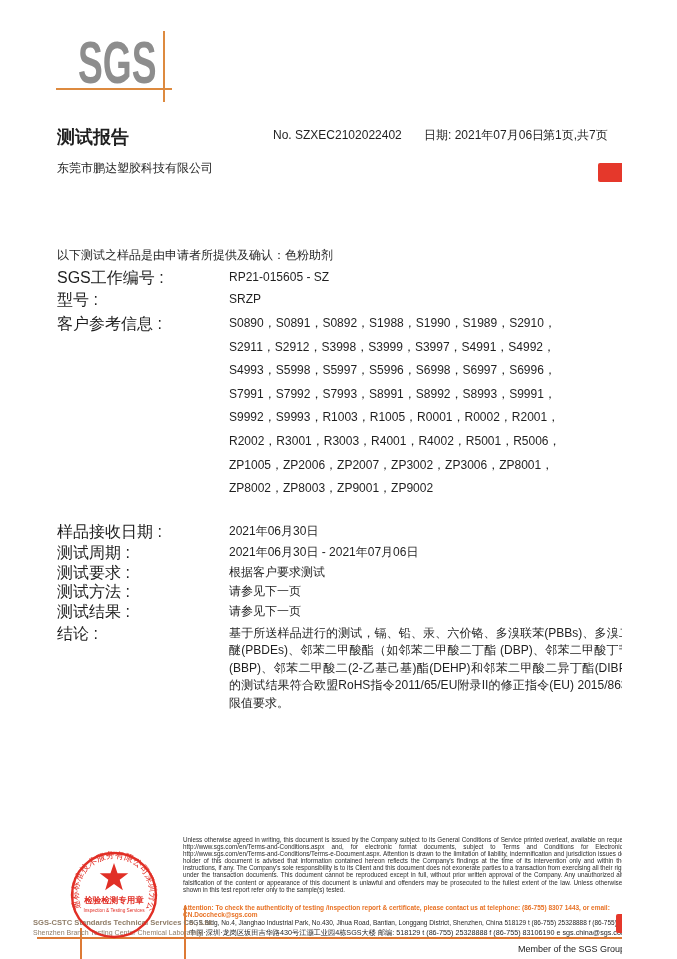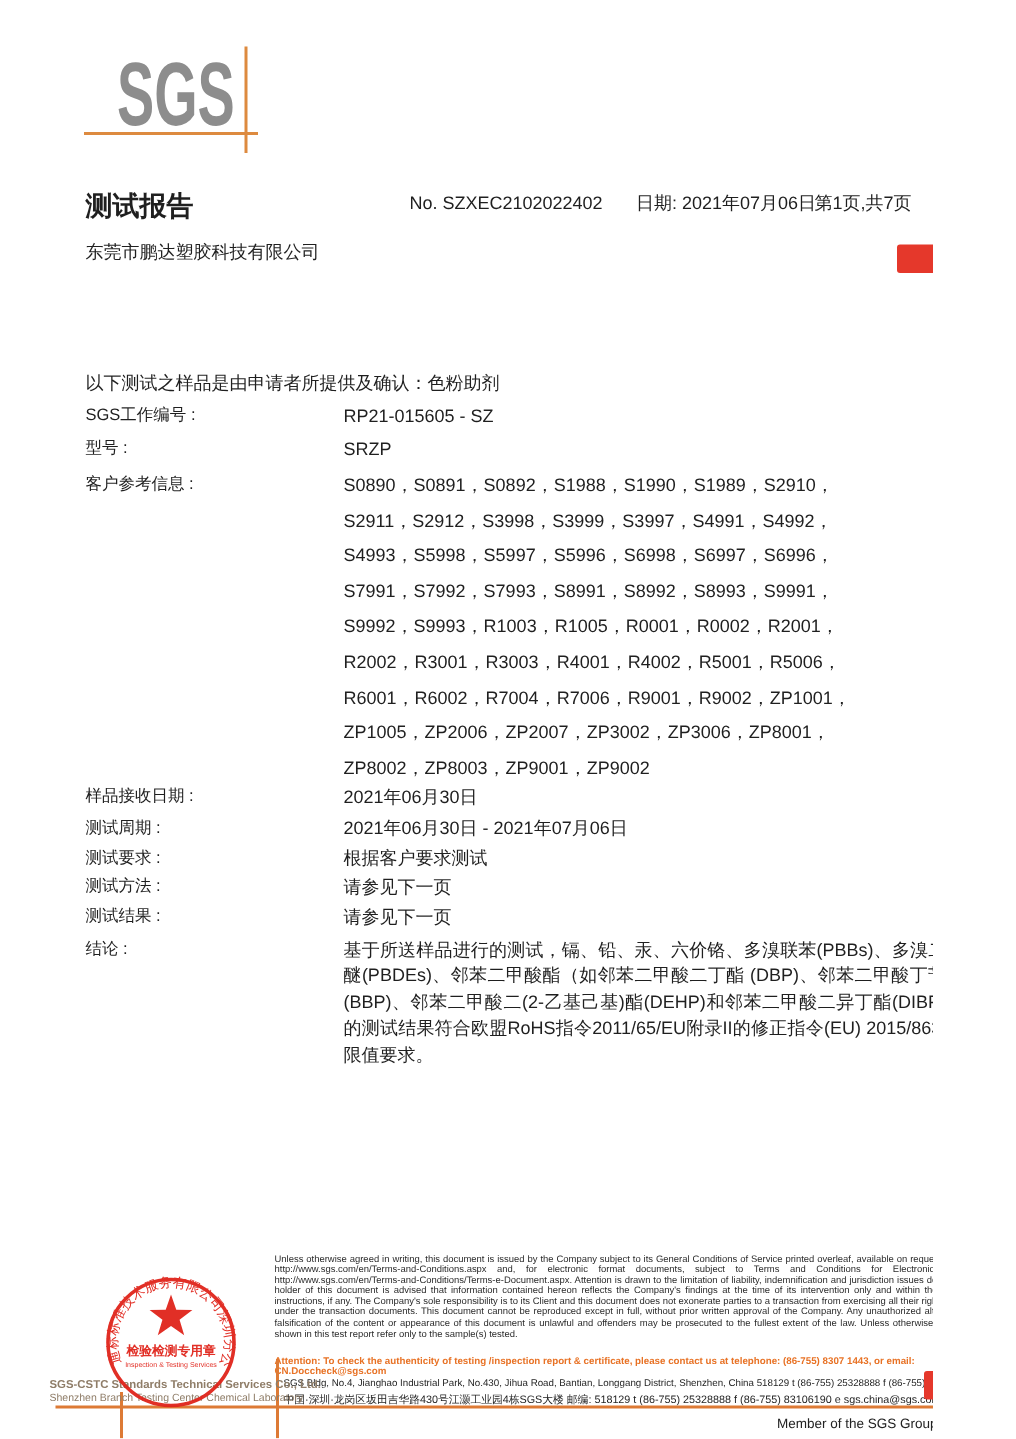--- a/index.html
+++ b/index.html
@@ -15,21 +15,21 @@
   
   .title{left:57px;top:125px;font-size:18px;font-weight:bold;white-space:nowrap;text-align:right;}
   .report-no{left:229px;top:128px;margin-left:44px;}
   .date{left:424px;top:128px;}
   .pageinfo{left:543px;top:128px;}
   
   .company{left:57px;top:161px;}
   .addr{left:57px;top:184px;}
   .statement{left:57px;top:248px;}
   
-  .lbl{left:57px;font-size:11px;line-height:15px;white-space:nowrap;}
+  .lbl{left:57px;font-size:16px;line-height:15px;white-space:nowrap;}
   .val{left:229px;font-size:12px;line-height:15px;white-space:nowrap;}
   .refline{font-size:12px;line-height:23.6px;height:23.6px;white-space:nowrap;}
   .conclusion{left:229px;top:625px;width:414px;font-size:12px;line-height:17.4px;
               white-space:normal;text-align:justify;}
   
   .legal{left:183px;top:836px;width:491px;font-size:6.3px;line-height:7.1px;
          text-align:justify;color:#2b2b2b;}
   .attention{left:183px;top:904px;width:491px;font-size:6.5px;line-height:7.3px;
              color:#e87225;font-weight:bold;}
   .addr-en{left:189px;top:919px;font-size:6.5px;white-space:nowrap;color:#1f1f1f;}
@@ -72,21 +72,20 @@
   <div class="abs val" style="top:292px">SRZP</div>
 
   <div class="abs lbl" style="top:316px">客户参考信息 :</div>
   <div class="abs" style="left:229px;top:312px">
     <div class="refline">S0890，S0891，S0892，S1988，S1990，S1989，S2910，</div>
     <div class="refline">S2911，S2912，S3998，S3999，S3997，S4991，S4992，</div>
     <div class="refline">S4993，S5998，S5997，S5996，S6998，S6997，S6996，</div>
     <div class="refline">S7991，S7992，S7993，S8991，S8992，S8993，S9991，</div>
     <div class="refline">S9992，S9993，R1003，R1005，R0001，R0002，R2001，</div>
     <div class="refline">R2002，R3001，R3003，R4001，R4002，R5001，R5006，</div>
-    <div class="refline">R6001，R6002，R7004，R7006，R9001，R9002，ZP1001，</div>
     <div class="refline">ZP1005，ZP2006，ZP2007，ZP3002，ZP3006，ZP8001，</div>
     <div class="refline">ZP8002，ZP8003，ZP9001，ZP9002</div>
   </div>
 
   <div class="abs lbl" style="top:524px">样品接收日期 :</div>
   <div class="abs val" style="top:524px">2021年06月30日</div>
 
   <div class="abs lbl" style="top:545px">测试周期 :</div>
   <div class="abs val" style="top:545px">2021年06月30日 - 2021年07月06日</div>
 

